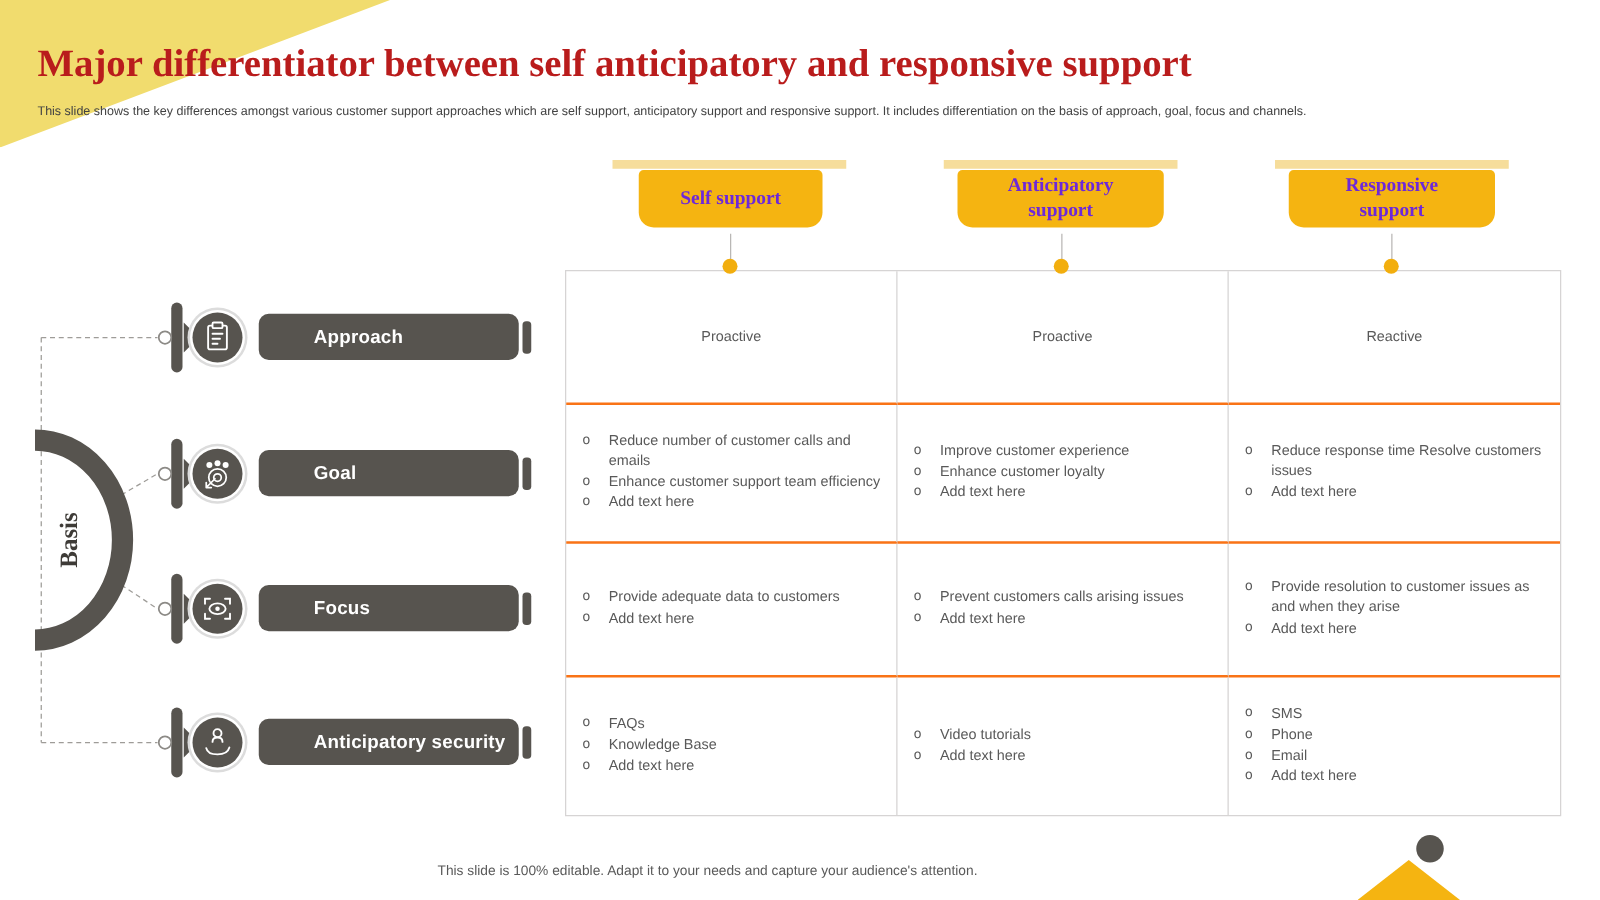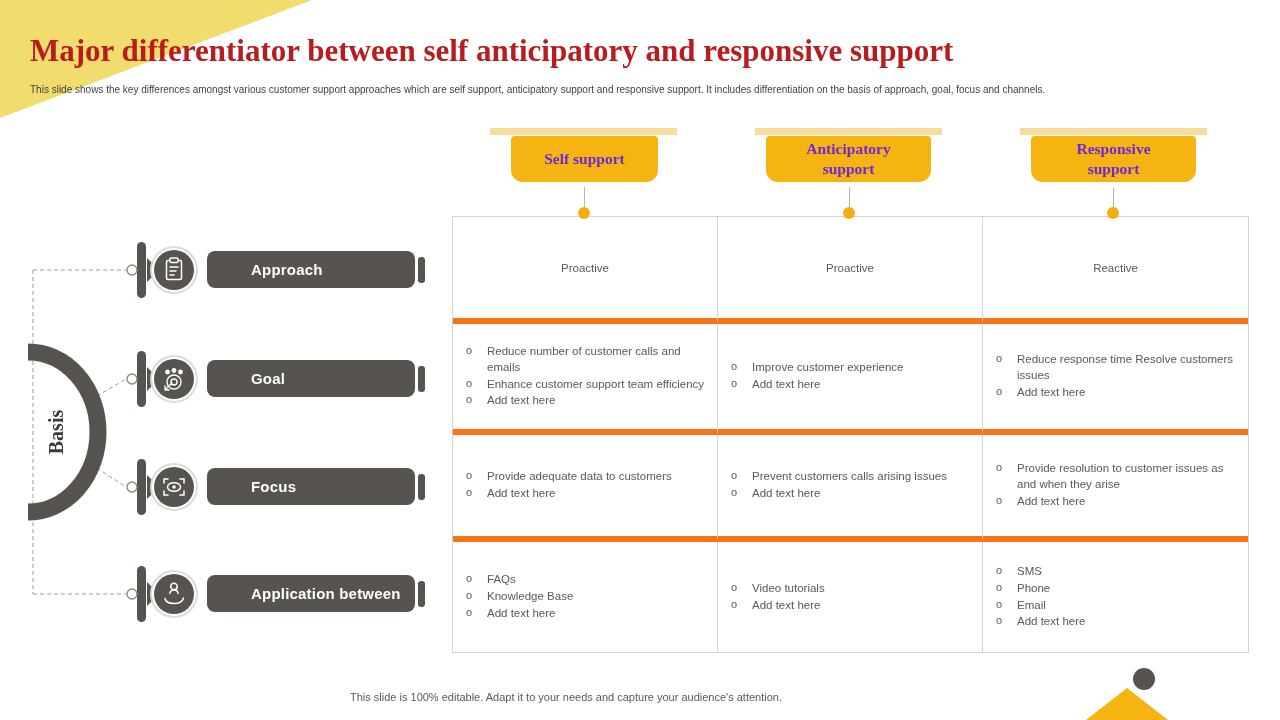--- a/index.html
+++ b/index.html
@@ -26,21 +26,21 @@
            border-radius:4px 4px 12px 12px;display:flex;align-items:center;justify-content:center;
            text-align:center;font-family:"Liberation Serif",serif;font-weight:bold;font-size:15.5px;
            color:#6d28d9;line-height:1.3;padding:0 30px;box-sizing:border-box;}
   .hdr-stem{position:absolute;top:187px;width:1px;height:21px;background:#b9b7b5;}
   .hdr-dot{position:absolute;top:207px;width:12px;height:12px;border-radius:50%;background:#f2ae0e;z-index:3;}
 
   
   .grid{position:absolute;left:452px;top:216px;width:795px;height:435px;
         display:grid;grid-template-columns:265px 265px 265px;grid-template-rows:107px 111px 107px 110px;
         border:1px solid #d6d4d4;box-sizing:content-box;background:#fff;}
-  .cell{border-right:1px solid #d6d4d4;border-bottom:6px solid #f97316;
+  .cell{border-right:1px solid #d6d4d4;border-bottom:2px solid #f97316;
         display:flex;flex-direction:column;justify-content:center;
         font-size:11.5px;color:#595959;box-sizing:border-box;padding:6px 10px 6px 8px;}
   .cell:nth-child(3n){border-right:none;}
   .cell:nth-child(n+10){border-bottom:none;}
   .cell.center{align-items:center;text-align:center;padding:6px;}
   .cell ul{list-style:none;margin:0;padding:0;}
   .cell li{position:relative;padding-left:26px;margin:1px 0;line-height:1.38;}
   .cell li::before{content:"o";position:absolute;left:5px;top:-1px;font-size:11px;color:#595959;}
 
   
@@ -165,21 +165,21 @@
     <span>Goal</span>
   </div>
   <div class="pill-end" style="top:366px"></div>
 
   <div class="pill" style="top:468px">
     <span>Focus</span>
   </div>
   <div class="pill-end" style="top:474px"></div>
 
   <div class="pill" style="top:575px">
-    <span>Application between</span>
+    <span>Anticipatory security</span>
   </div>
   <div class="pill-end" style="top:581px"></div>
 
   <div class="grid">
     <div class="cell center">
       <span>Proactive</span>
     </div>
     <div class="cell center">
       <span>Proactive</span>
     </div>
@@ -190,20 +190,21 @@
     <div class="cell">
       <ul>
         <li>Reduce number of customer calls and emails</li>
         <li>Enhance customer support team efficiency</li>
         <li>Add text here</li>
       </ul>
     </div>
     <div class="cell">
       <ul>
         <li>Improve customer experience</li>
+        <li>Enhance customer loyalty</li>
         <li>Add text here</li>
       </ul>
     </div>
     <div class="cell">
       <ul>
         <li>Reduce response time Resolve customers issues</li>
         <li>Add text here</li>
       </ul>
     </div>
 

